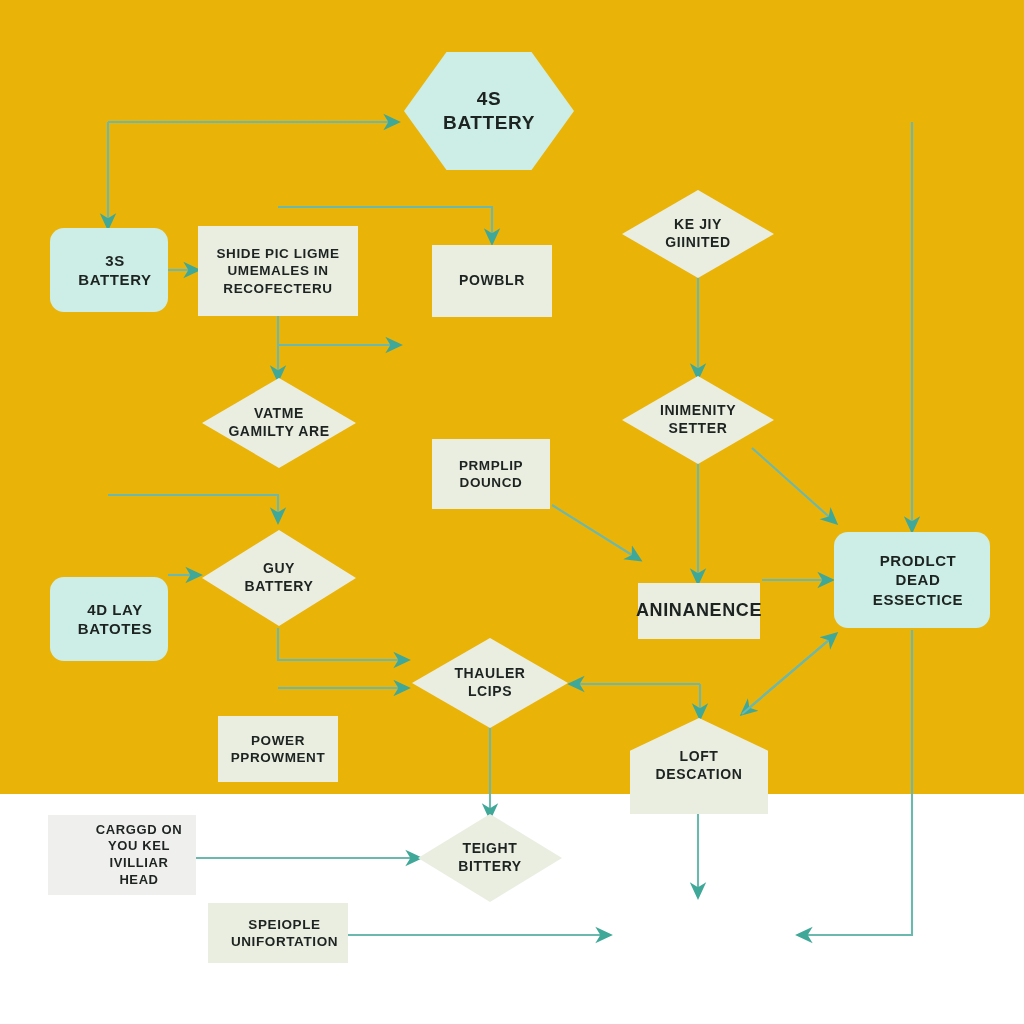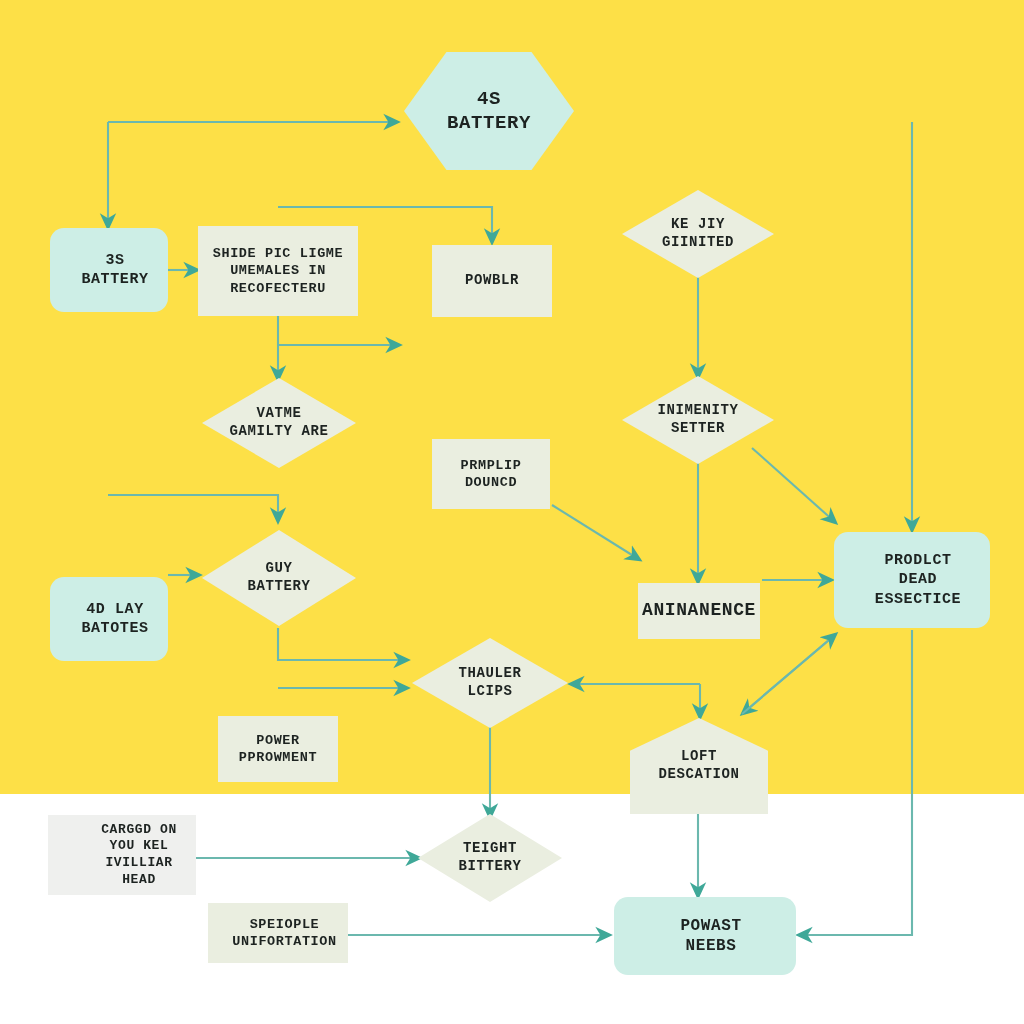--- a/index.html
+++ b/index.html
@@ -2,21 +2,21 @@
 <html><head>
 <meta charset="utf-8">
 <style>
   html,body{margin:0;padding:0;}
   body{
     width:1024px;height:1024px;
     background:#ffffff;
     font-family:"Liberation Sans", sans-serif;
     overflow:hidden;
   }
-  #canvas{position:relative;width:1024px;height:794px;background:#fde047;font-family:Liberation Mono, monospace;}
+  #canvas{position:relative;width:1024px;height:794px;background:#eab308;}
   #edges{position:absolute;left:0;top:0;width:1024px;height:1024px;}
 
   .node{
     position:absolute;
     display:flex;align-items:center;justify-content:center;
     text-align:center;
     font-weight:bold;
     color:#1d2321;
     letter-spacing:.6px;
     line-height:1.28;
@@ -193,18 +193,14 @@
               clip-path:polygon(50% 0,100% 50%,50% 100%,0 50%);">
     <span class="lines">TEIGHT
 BITTERY</span>
   </div>
 
   <div class="node rect fill-sage" style="left:208px;top:903px;width:140px;height:60px;font-size:13.5px;padding-left:21px;">
     <span class="lines">SPEIOPLE
 UNIFORTATION</span>
   </div>
 
-  <div class="node rounded fill-mint" style="left:614px;top:897px;width:182px;height:78px;font-size:16px;">
-    <span class="lines">POWAST
-NEEBS</span>
-  </div>
 
 </div>
 
 </body></html>

